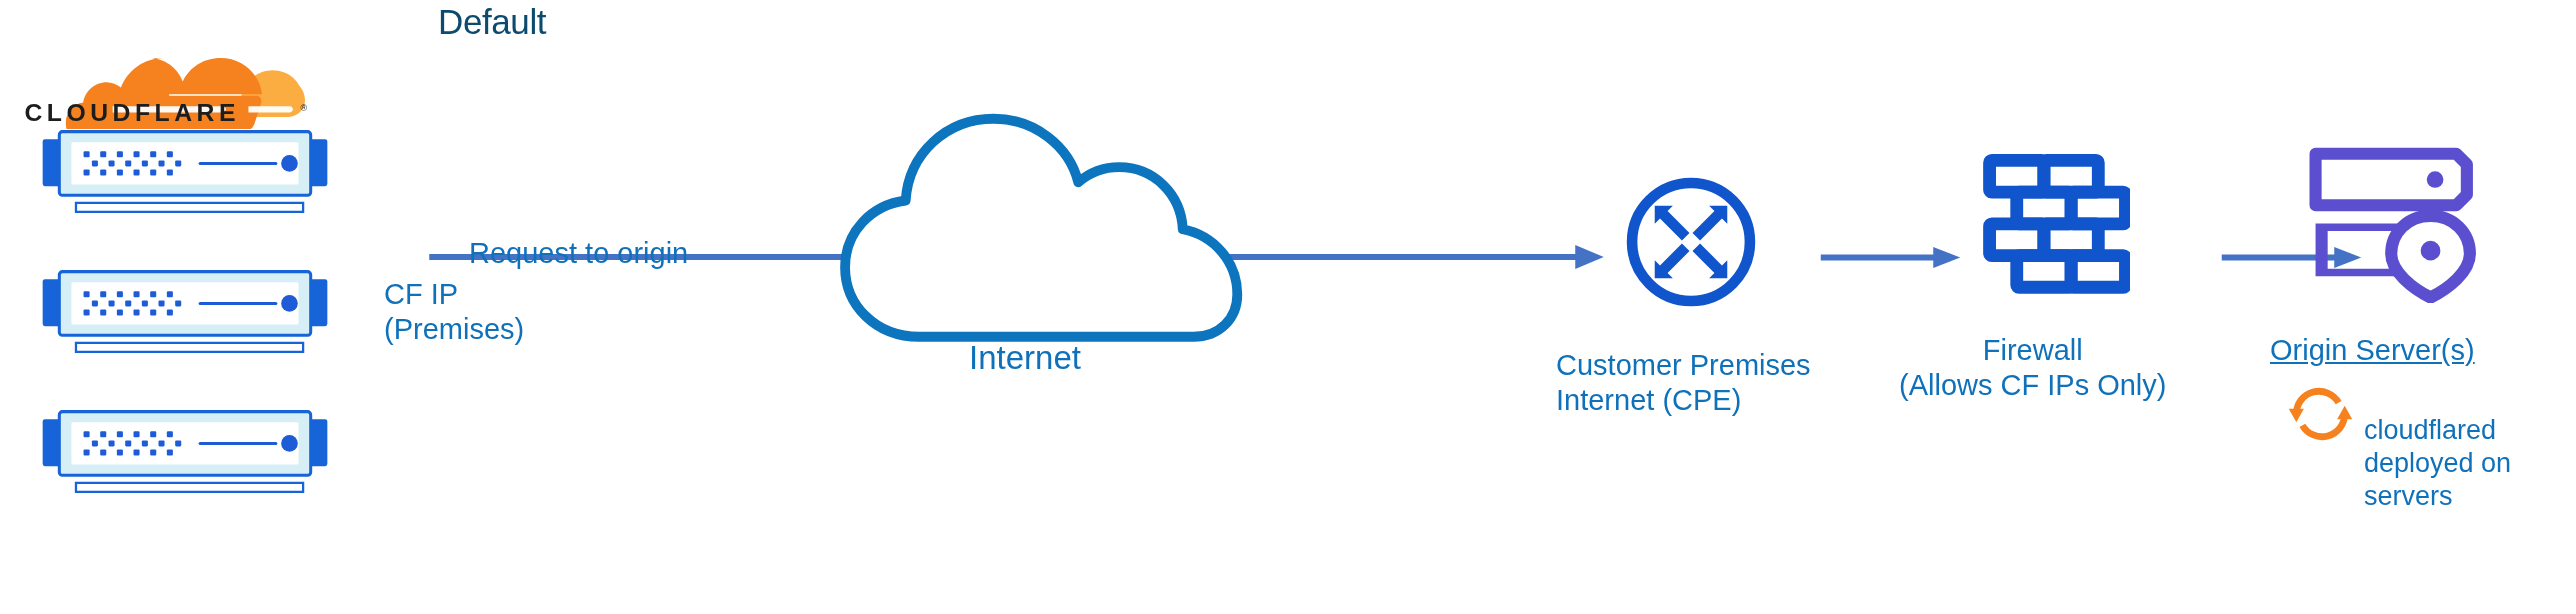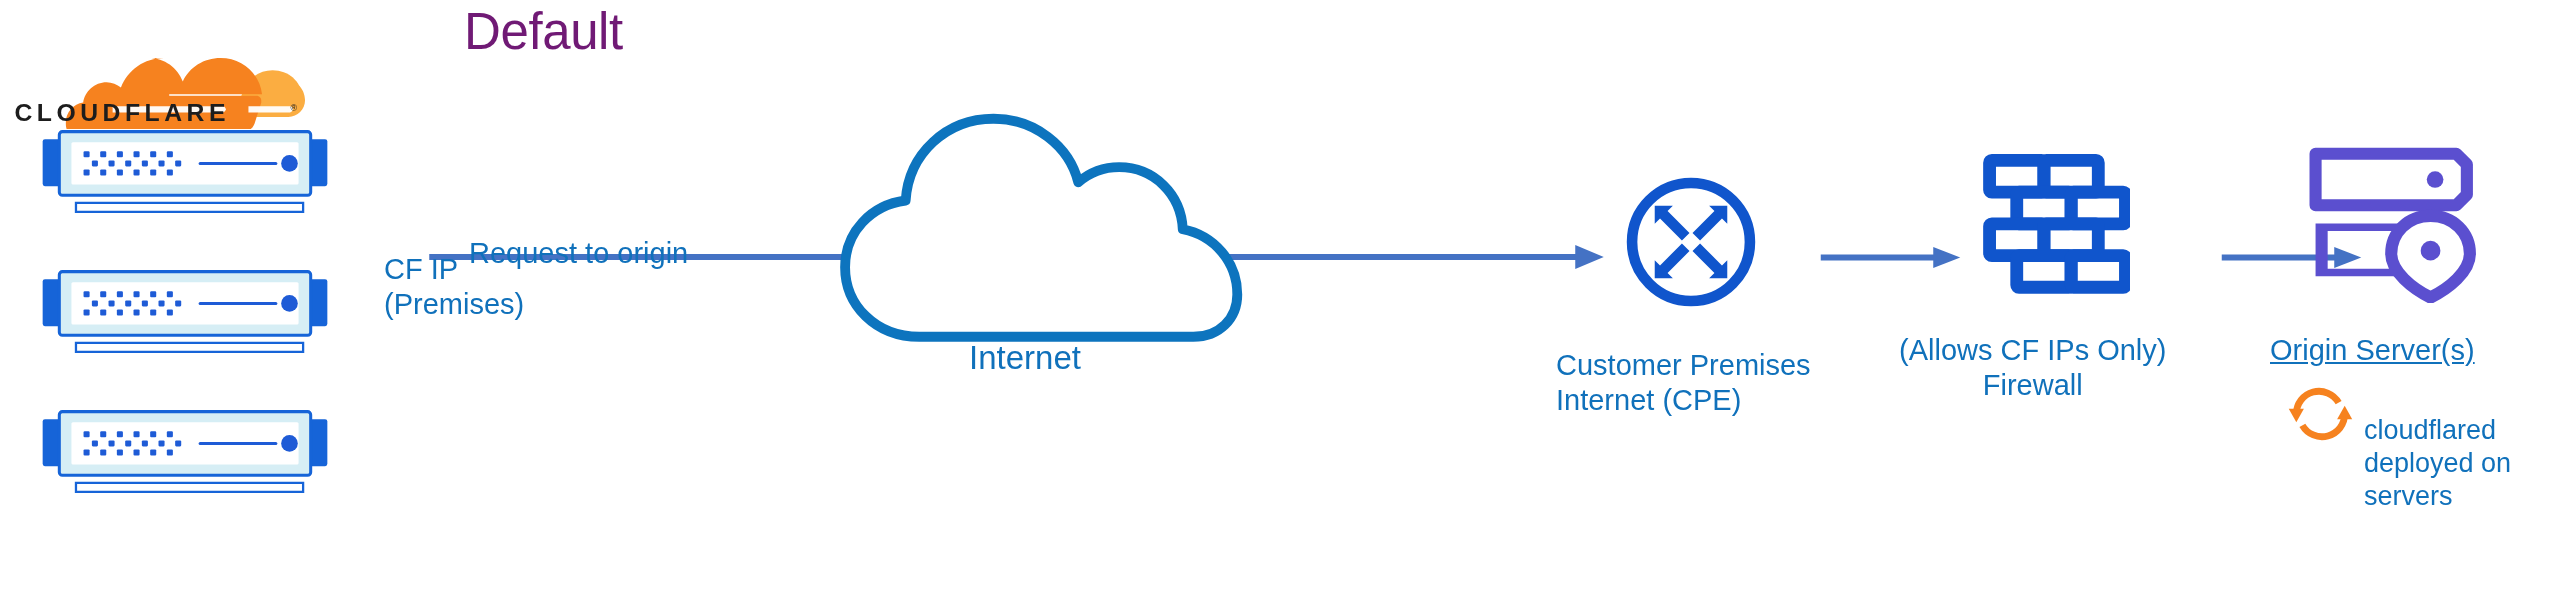--- a/index.html
+++ b/index.html
@@ -14,57 +14,57 @@
     position: relative;
     width: 2576px;
     height: 614px;
     background: #ffffff;
     overflow: hidden;
   }
   .abs { position: absolute; }
 
   
   #page-title {
-    left: 464px;
+    left: 438px;
     top: 1.5px;
-    font-size: 51px;
-    color: #701a75;
+    font-size: 35px;
+    color: #0c4a6e;
     letter-spacing: -0.4px;
     white-space: nowrap;
   }
 
   
   #cf-logo {
     left: 23px;
     top: 49px;
     width: 303px;
     height: 83px;
   }
   #cf-wordmark {
-    left: 13px;
+    left: 23px;
     top: 97px;
     width: 303px;
     height: 30px;
   }
 
   
   .server-unit { width: 318px; height: 85px; }
   .server-svg  { display: block; }
 
   
   .blue-label {
     color: #1071BB;
     font-size: 29px;
     line-height: 35px;
     white-space: nowrap;
   }
   .blue-label.wrap { white-space: normal; }
 
   #label-request  { left: 469px;  top: 204px; margin-top: 32px; }
-  #label-cfip     { left: 384px;  top: 252px; line-height: 36px; }
+  #label-cfip     { left: 384px;  top: 277px; line-height: 36px; }
   #label-internet { left: 969px; top: 301px; font-size: 33px; margin-top: 39px; }
   #label-cpe      { left: 1556px; top: 348px; line-height: 38px; }
   #label-firewall { left: 1899px; top: 333px; line-height: 38px; }
   #label-origin   { left: 2270px; top: 333px; text-decoration: underline; }
   #label-cloudflared {
     left: 2364px;
     top: 386px;
     width: 151px;
     font-size: 27px;
     line-height: 33px;
@@ -276,22 +276,22 @@
 
         <rect x="14" y="96" width="72" height="42" rx="3"></rect>
         <rect x="86" y="96" width="72" height="42" rx="3"></rect>
 
         <rect x="50" y="138" width="72" height="42" rx="3"></rect>
         <rect x="122" y="138" width="72" height="42" rx="3"></rect>
       </g>
     </svg>
   </div>
   <div class="abs" id="label-firewall">
+    <div class="blue-label" style="text-align:center;">Firewall</div>
     <div class="blue-label">(Allows CF IPs Only)</div>
-    <div class="blue-label" style="text-align:center;">Firewall</div>
   </div>
 
   <div class="abs" id="arrow-fw-og">
     <svg class="arrow-svg" width="144" height="27" viewBox="0 0 190 36" xmlns="http://www.w3.org/2000/svg">
       <line x1="0" y1="18" x2="152" y2="18" stroke="#4472C4" stroke-width="8"></line>
       <path d="M150 4 L186 18 L150 32 Z" fill="#4472C4"></path>
     </svg>
   </div>
 
   <div class="abs" id="origin-icon">

